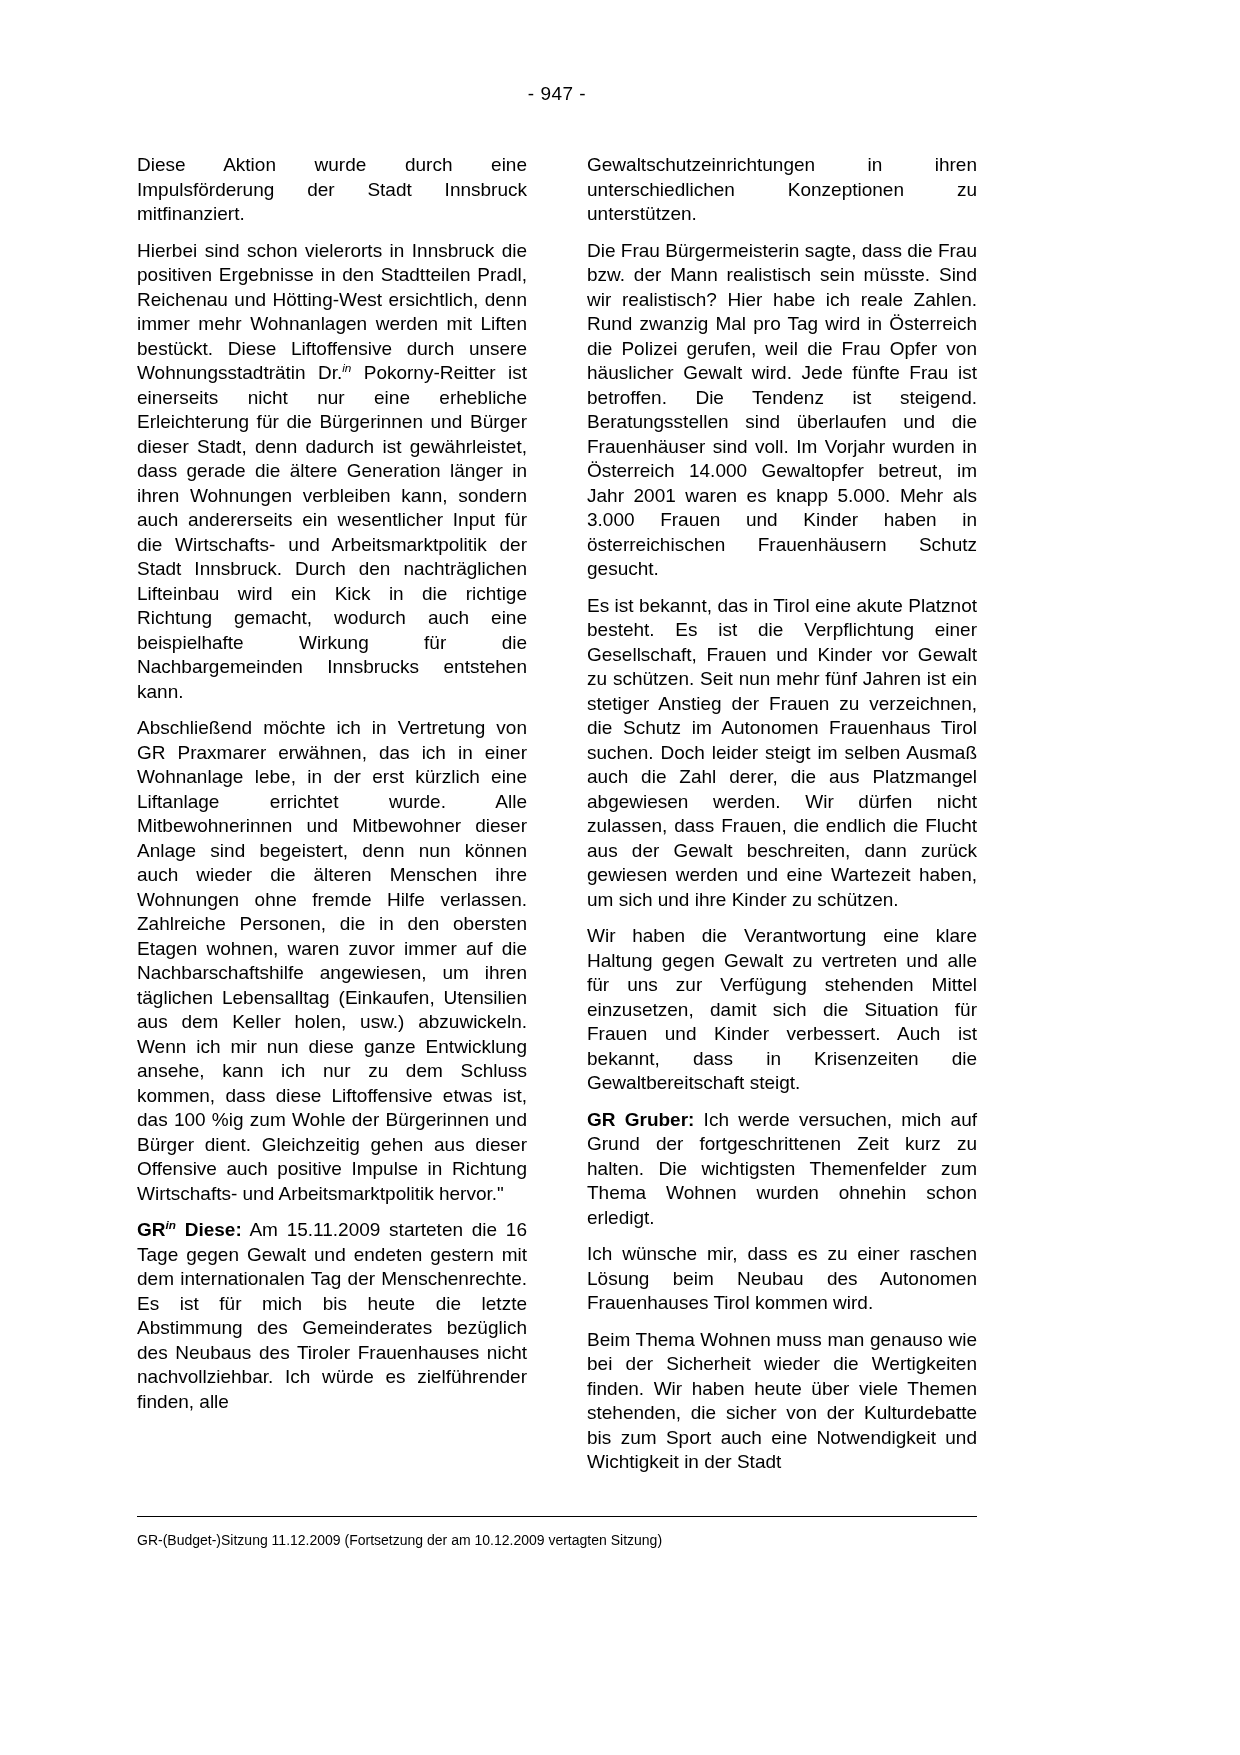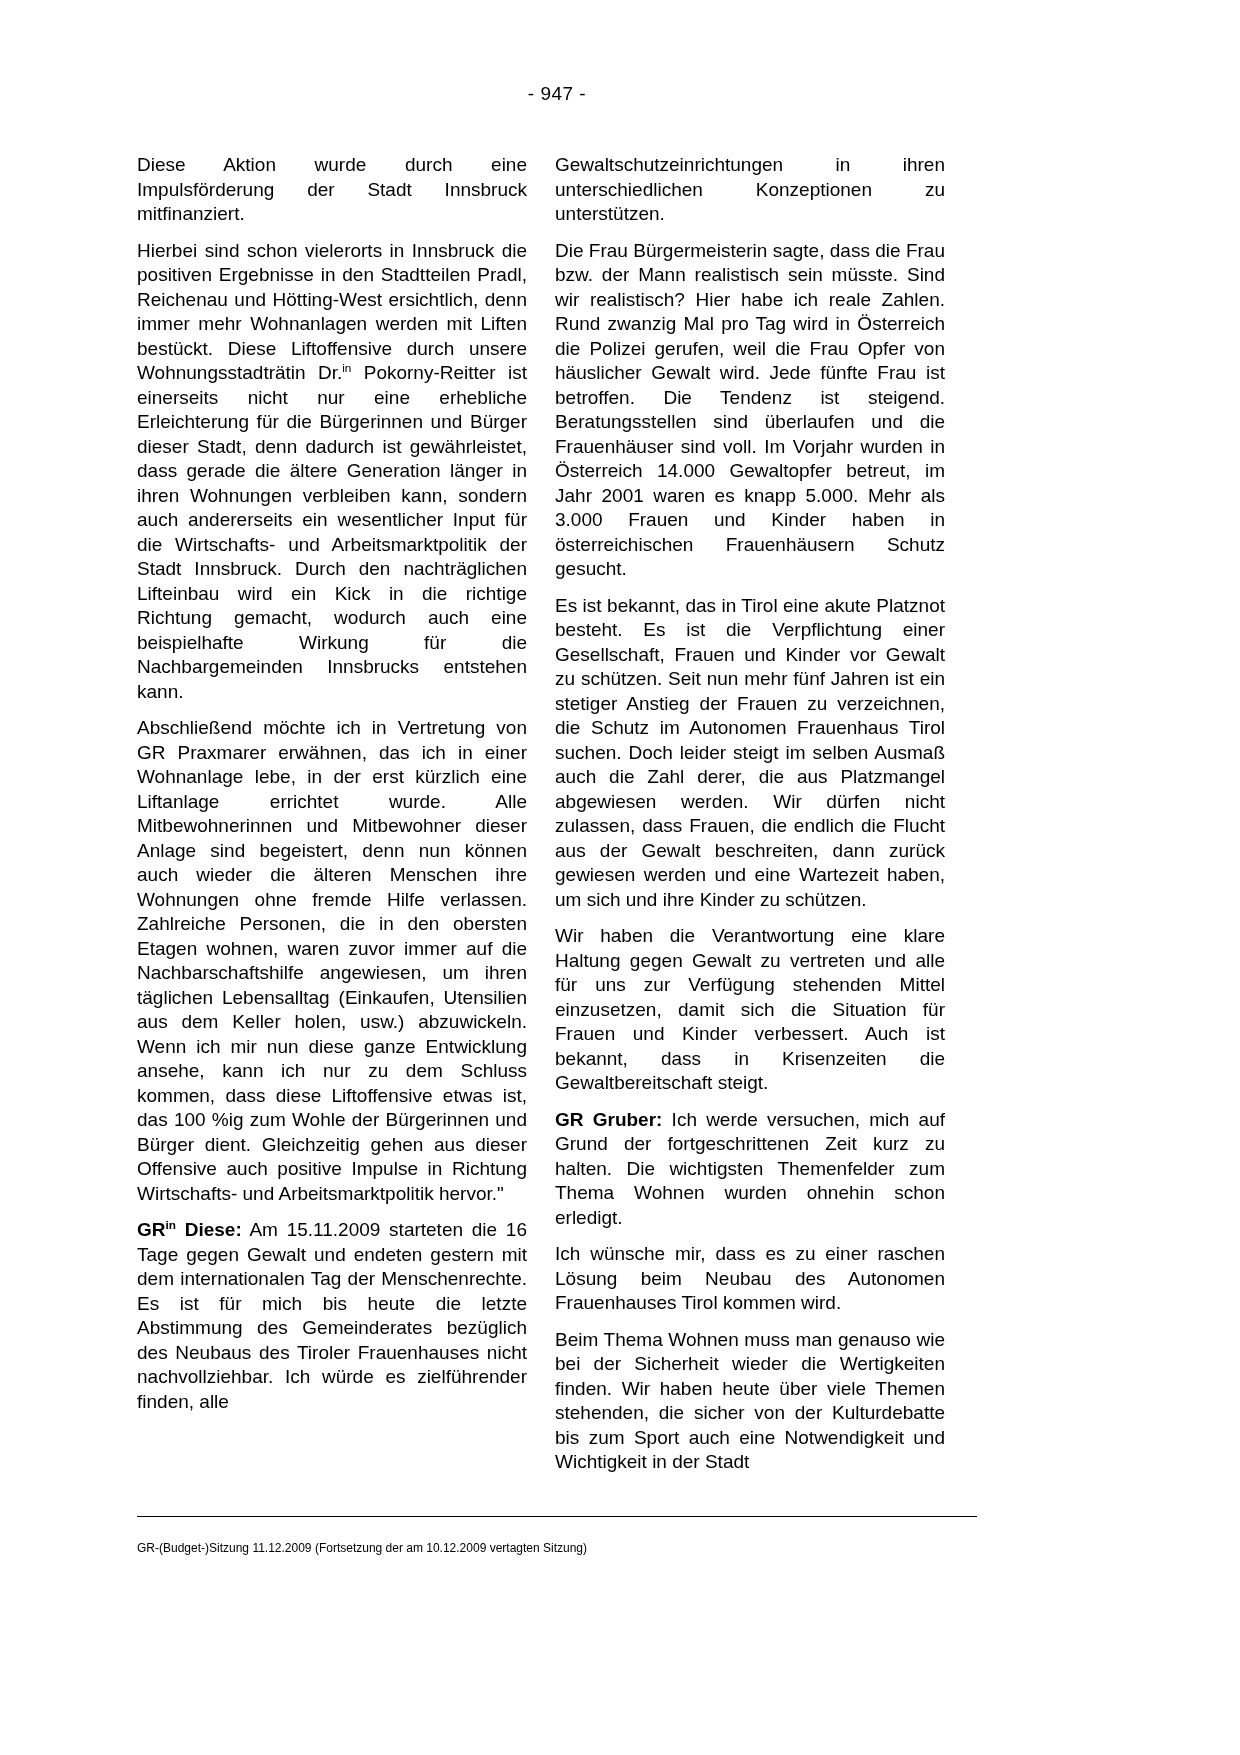--- a/index.html
+++ b/index.html
@@ -25,49 +25,50 @@
     text-align: center;
     font-size: 19px;
     letter-spacing: 0.5px;
   }
   .columns {
     position: absolute;
     top: 130px;
     left: 137px;
     width: 840px;
     display: flex;
-    gap: 28px;
+    gap: 60px;
   }
   .column {
     width: 390px;
     font-size: 19px;
     line-height: 24.5px;
     text-align: justify;
     hyphens: auto;
     -webkit-hyphens: auto;
   }
   .column p {
     margin: 0 0 12px 0;
   }
   .column p .b {
     font-weight: bold;
   }
   .column p sup {
     font-size: 0.62em;
     line-height: 0;
     vertical-align: super;
+    font-style: italic;
   }
   .footer {
     position: absolute;
     top: 1493px;
     left: 137px;
     width: 840px;
     border-top: 1.5px solid #000000;
-    padding-top: 24px;
-    font-size: 12px;
+    padding-top: 15px;
+    font-size: 14px;
     text-align: left;
   }
 </style>
 </head>
 <body>
 
 <div class="page">
   <div class="page-number">- 947 -</div>
 
   <div class="columns">

